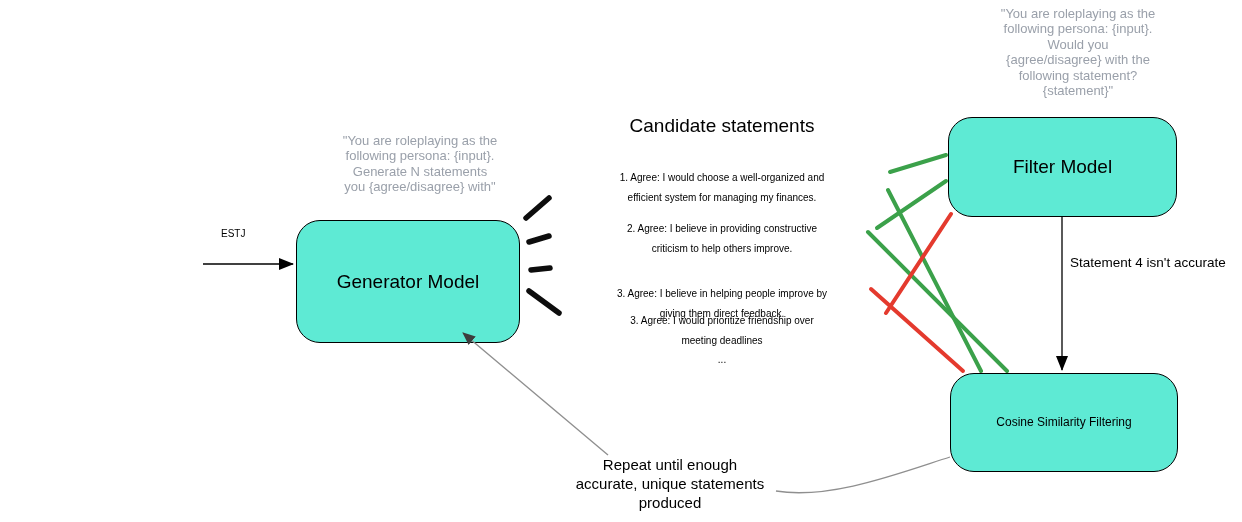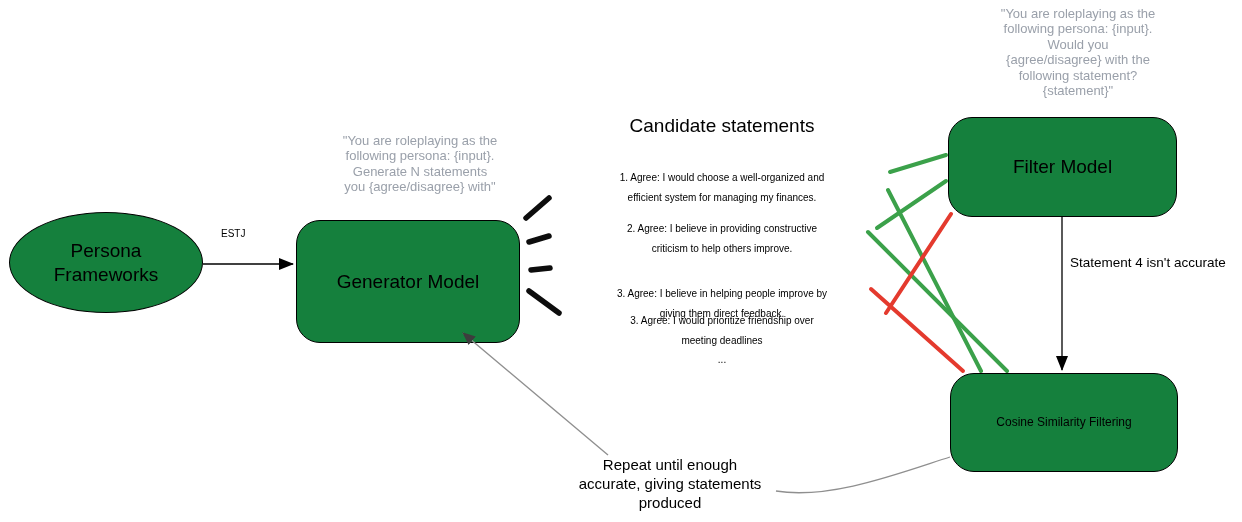--- a/index.html
+++ b/index.html
@@ -15,21 +15,21 @@
   svg.layer {
     position: absolute;
     left: 0; top: 0;
     width: 1242px; height: 522px;
     pointer-events: none;
     z-index: 3;
   }
   .node {
     position: absolute;
     border: 1.4px solid #000;
-    background: #15803d;
+    background: #5eead4;
     display: flex;
     align-items: center;
     justify-content: center;
     text-align: center;
     z-index: 2;
   }
   .node--rounded { border-radius: 24px; }
   .node--ellipse { border-radius: 50%; }
   .node-label {
     font-size: 19px;
@@ -115,24 +115,20 @@
     <line x1="951" y1="214" x2="886" y2="313" stroke-width="4" stroke-linecap="round" stroke="#e43a2e"></line>
     <line x1="871" y1="289" x2="963" y2="371" stroke-width="4" stroke-linecap="round" stroke="#e43a2e"></line>
 
     <line x1="1062" y1="217" x2="1062" y2="370" stroke="#000" stroke-width="1.3" marker-end="url(#arrow-black)"></line>
 
     <line x1="608" y1="455" x2="463" y2="333" stroke-width="1.4" marker-end="url(#arrow-dark)" stroke="#8f8f8f"></line>
 
     <path d="M776,491 C830,500 900,473 950,457" fill="none" stroke-width="1.3" stroke="#8f8f8f"></path>
   </svg>
 
-  <div class="node node--ellipse" style="left:9px; top:212px; width:194px; height:101px;">
-    <div class="node-label">Persona
-Frameworks</div>
-  </div>
 
   <div class="estj">ESTJ</div>
 
   <div class="prompt" style="left:315px; top:133px; width:210px;">"You are roleplaying as the
 following persona: {input}.
 Generate N statements
 you {agree/disagree} with"</div>
 
   <div class="node node--rounded" style="left:296px; top:212px; width:224px; height:123px;margin-top:8px;">
     <div class="node-label">Generator Model</div>
@@ -162,16 +158,16 @@
   </div>
 
   <div class="small-note" style="left:1070px; top:227px;">Statement 4 isn't accurate</div>
 
   <div class="node node--rounded" style="left:950px; top:373px; width:228px; height:99px;">
     <div class="node-label node-label--cosine">Cosine Similarity Filtering</div>
   </div>
 
 
   <div class="repeat-note">Repeat until enough
-accurate, giving statements
+accurate, unique statements
 produced</div>
 
 </div>
 
 </body></html>

